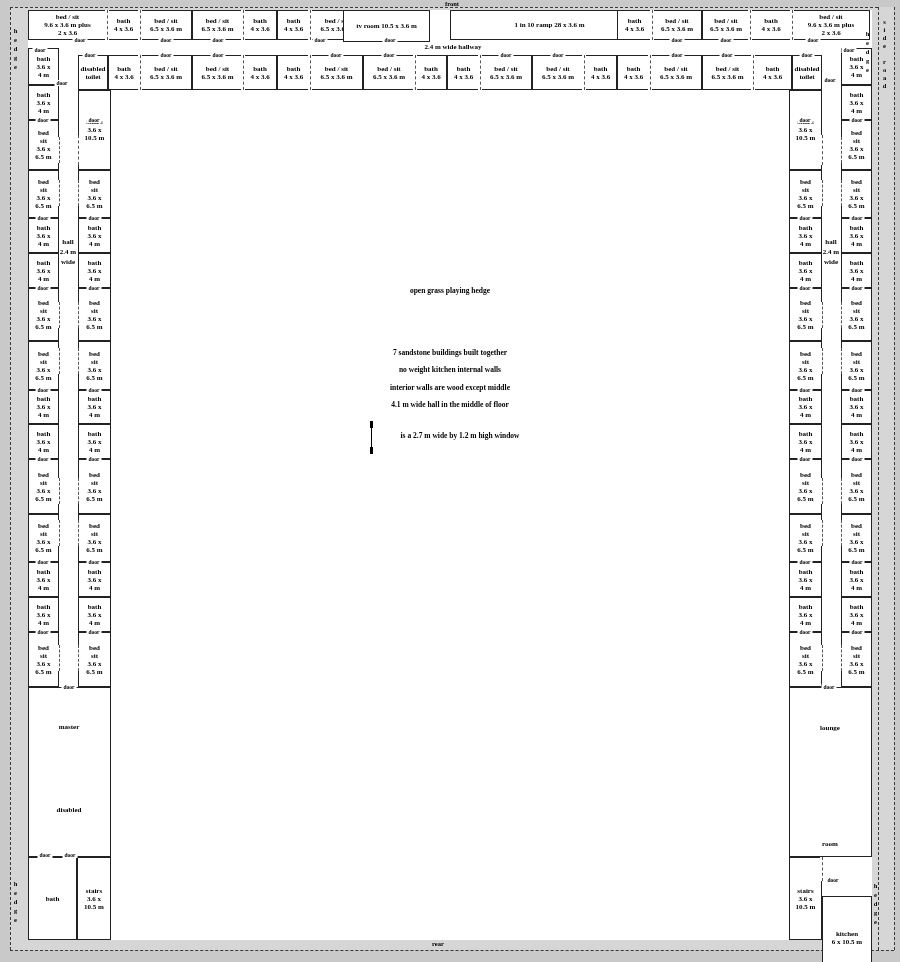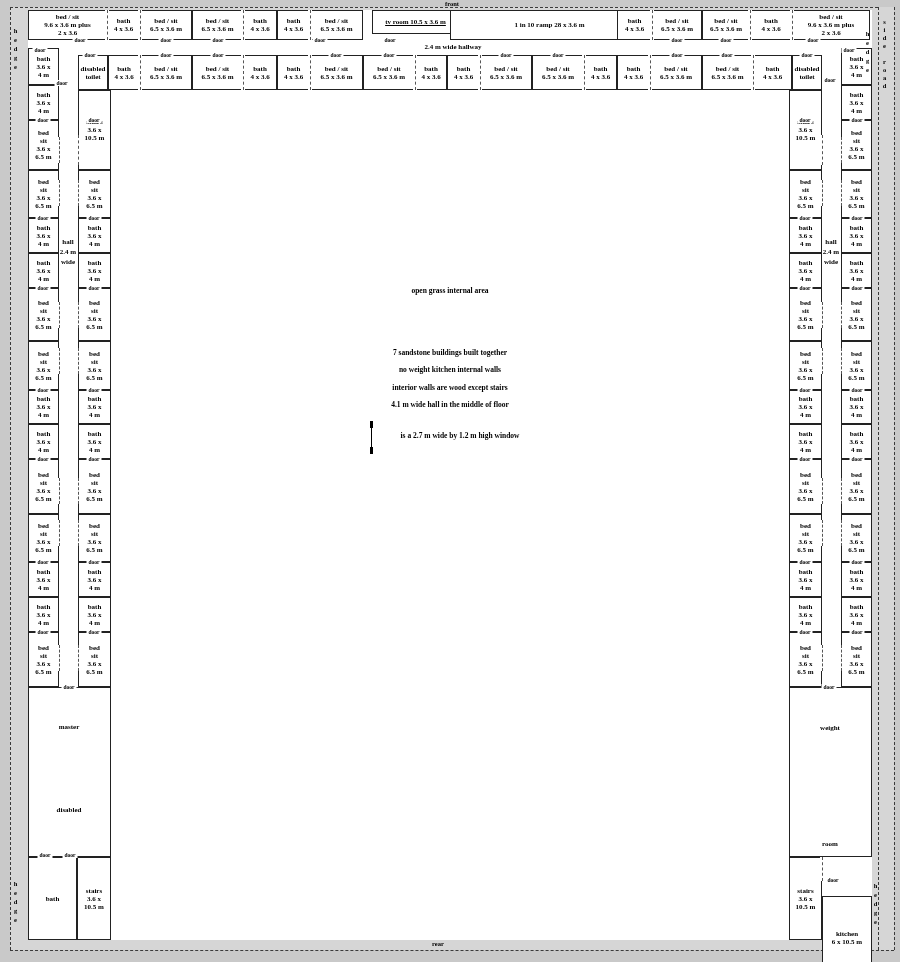--- a/index.html
+++ b/index.html
@@ -66,21 +66,21 @@
         <div>4 x 3.6</div>
       </div>
       <div class="room" style="left: 277px; top: 10px; width: 33px; height: 30px;">
         <div>bath</div>
         <div>4 x 3.6</div>
       </div>
       <div class="room" style="left: 310px; top: 10px; width: 53px; height: 30px;">
         <div>bed / sit</div>
         <div>6.5 x 3.6 m</div>
       </div>
-      <div class="room" style="left: 372px; top: 10px; width: 87px; height: 24px; text-decoration: underline;">
+      <div class="room" style="left: 343px; top: 10px; width: 87px; height: 32px;">
         <div>tv room 10.5 x 3.6 m</div>
       </div>
       <div class="room" style="left: 450px; top: 10px; width: 199px; height: 30px;">
         <div>1 in 10 ramp  28 x 3.6 m</div>
       </div>
       <div class="room" style="left: 617px; top: 10px; width: 35px; height: 30px;">
         <div>bath</div>
         <div>4 x 3.6</div>
       </div>
       <div class="room" style="left: 652px; top: 10px; width: 50px; height: 30px;">
@@ -589,24 +589,24 @@
       <div class="doorlbl" style="left: 857px; top: 288px;">door</div>
       <div class="doorlbl" style="left: 857px; top: 390px;">door</div>
       <div class="doorlbl" style="left: 857px; top: 459px;">door</div>
       <div class="doorlbl" style="left: 857px; top: 562px;">door</div>
       <div class="doorlbl" style="left: 857px; top: 632px;">door</div>
       <div class="doorlbl" style="left: 69px; top: 687px;">door</div>
       <div class="doorlbl" style="left: 45px; top: 855px;">door</div>
       <div class="doorlbl" style="left: 70px; top: 855px;">door</div>
       <div class="doorlbl" style="left: 829px; top: 687px;">door</div>
       <div class="doorlbl" style="left: 833px; top: 880px;">door</div>
-      <div class="note" style="left: 450px; top: 290px;">open grass internal area</div>
+      <div class="note" style="left: 450px; top: 290px;">open grass playing hedge</div>
       <div class="note" style="left: 450px; top: 352px;">7 sandstone buildings built together</div>
       <div class="note" style="left: 450px; top: 369px;">no weight kitchen internal walls</div>
-      <div class="note" style="left: 450px; top: 387px;">interior walls are wood except stairs</div>
+      <div class="note" style="left: 450px; top: 387px;">interior walls are wood except middle</div>
       <div class="note" style="left: 450px; top: 404px;">4.1 m wide hall in the middle of floor</div>
       <div class="note" style="left: 460px; top: 435px;">is a 2.7 m wide by 1.2 m high window</div>
       <div class="flabel" style="left: 453px; top: 47px;">
         <div>2.4 m wide hallway</div>
       </div>
       <div class="flabel" style="left: 68px; top: 252px;">
         <div>hall</div>
         <div>2.4 m</div>
         <div>wide</div>
       </div>
@@ -615,21 +615,21 @@
         <div>2.4 m</div>
         <div>wide</div>
       </div>
       <div class="flabel" style="left: 69px; top: 727px;">
         <div>master</div>
       </div>
       <div class="flabel" style="left: 69px; top: 810px;">
         <div>disabled</div>
       </div>
       <div class="flabel" style="left: 830px; top: 728px;">
-        <div>weight</div>
+        <div>lounge</div>
       </div>
       <div class="flabel" style="left: 830px; top: 844px;">
         <div>room</div>
       </div>
     </div>
 
   <div class="hlabel" id="front-label" style="left:452px;top:0px;">front</div>
   <div class="hlabel" id="rear-label" style="left:438px;top:940px;">rear</div>
 
   <div class="vlabel" style="left:12px;top:27px;">hedge</div>

